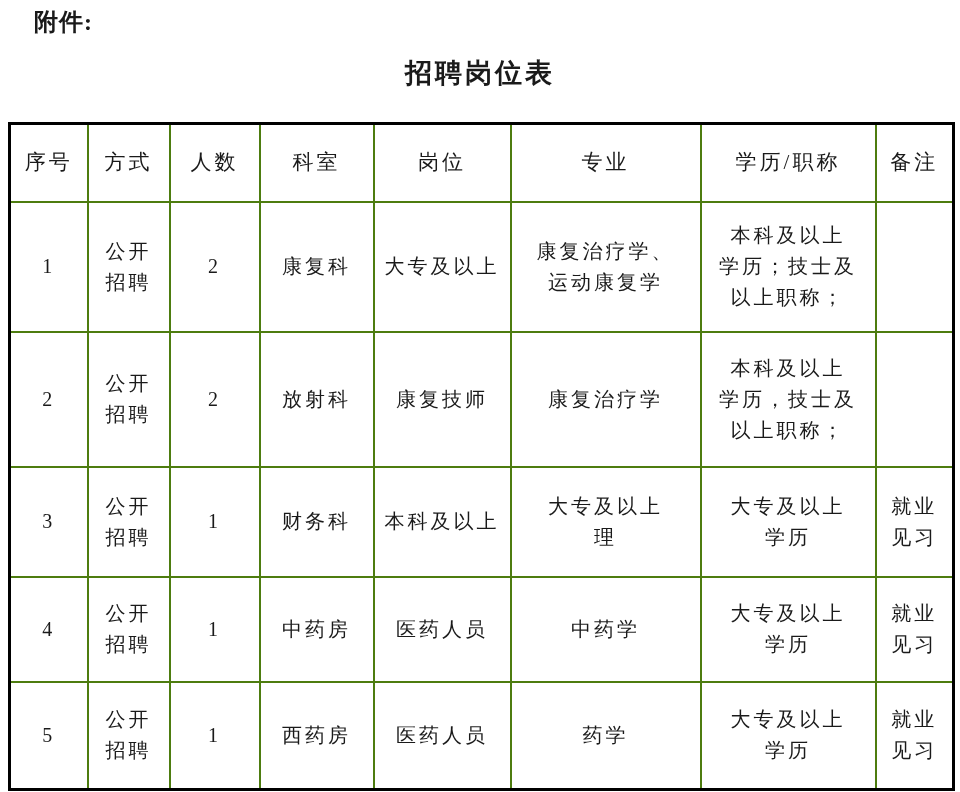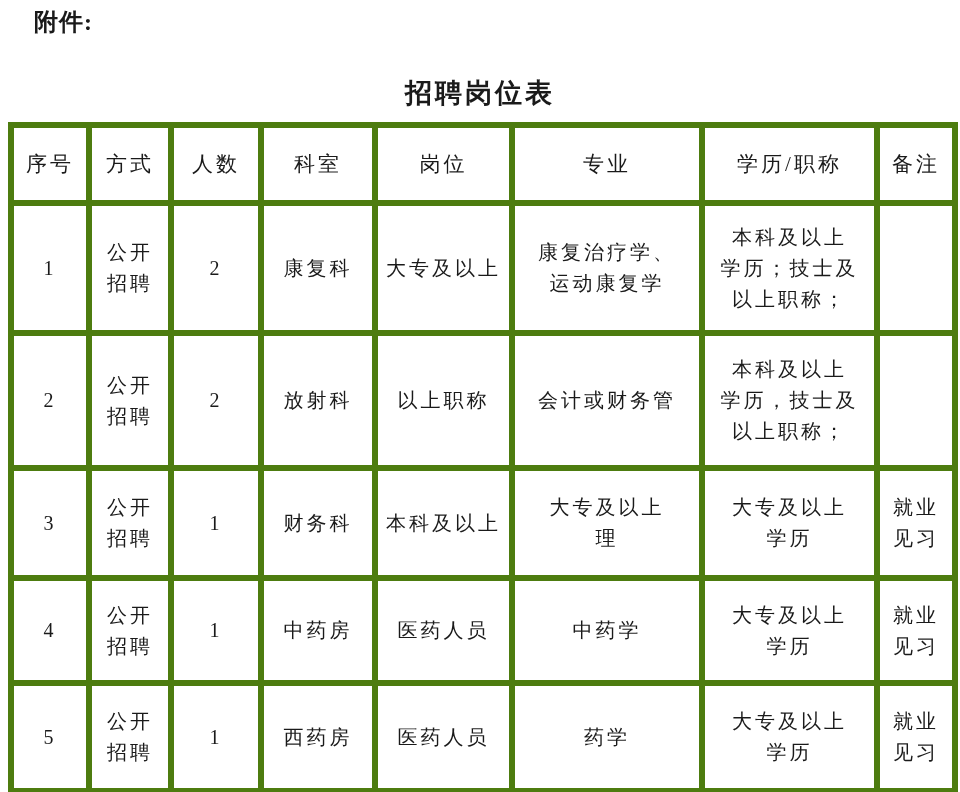--- a/index.html
+++ b/index.html
@@ -22,39 +22,39 @@
     position: absolute;
     left: 34px;
     top: 6px;
     font-size: 24px;
     font-weight: bold;
     letter-spacing: 1px;
   }
   .doc-title {
     position: absolute;
     left: 0;
-    top: 75px;
+    top: 55px;
     width: 100%;
     text-align: center;
     font-size: 27px;
     font-weight: bold;
     letter-spacing: 3px;
   }
   table.jobs {
     position: absolute;
     left: 8px;
     top: 122px;
     width: 944px;
     border-collapse: collapse;
     table-layout: fixed;
     background: #ffffff;
   }
   table.jobs th,
   table.jobs td {
-    border: 6px solid #4d7c0f;
+    border: 2px solid #4d7c0f;
     font-size: 20px;
     font-weight: normal;
     text-align: center;
     vertical-align: middle;
     letter-spacing: 3px;
     line-height: 1.55;
     white-space: pre-line;
     padding: 2px 4px;
     overflow: hidden;
   }
@@ -123,22 +123,22 @@
 以上职称；</td>
         <td></td>
       </tr>
 
       <tr class="r1">
         <td>2</td>
         <td>公开
 招聘</td>
         <td>2</td>
         <td>放射科</td>
-        <td>以上职称</td>
-        <td>会计或财务管</td>
+        <td>康复技师</td>
+        <td>康复治疗学</td>
         <td class="qual">本科及以上
 学历，技士及
 以上职称；</td>
         <td></td>
       </tr>
 
       <tr class="r2">
         <td>3</td>
         <td>公开
 招聘</td>

